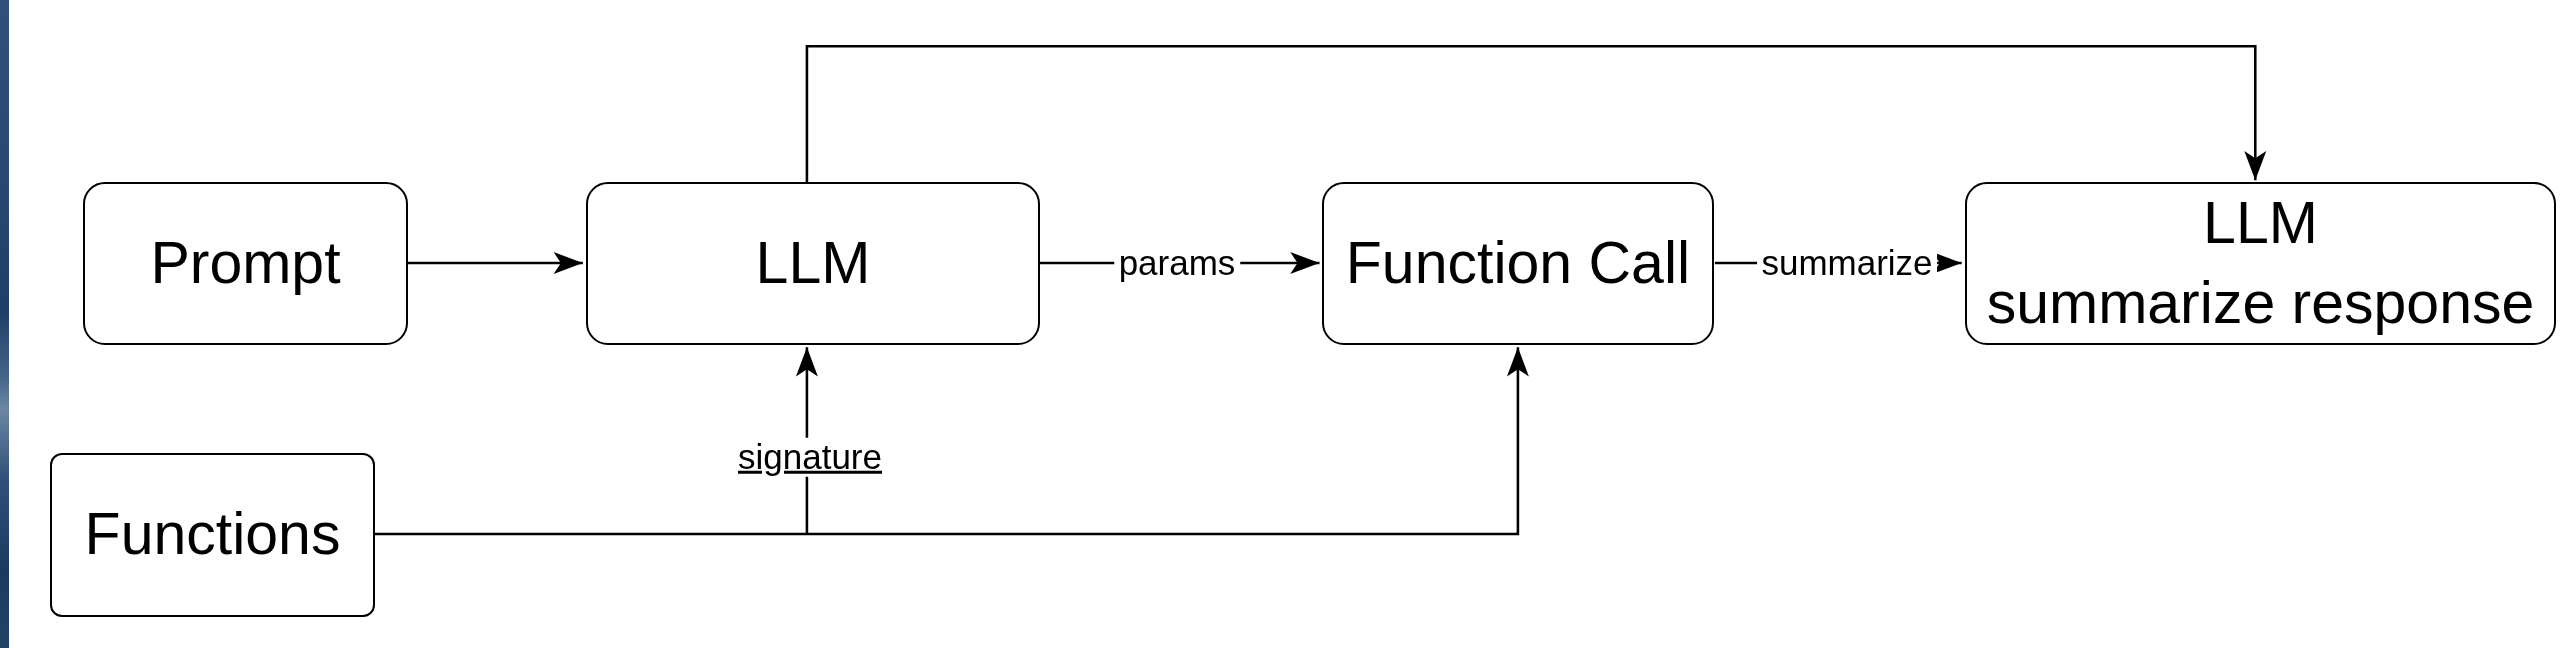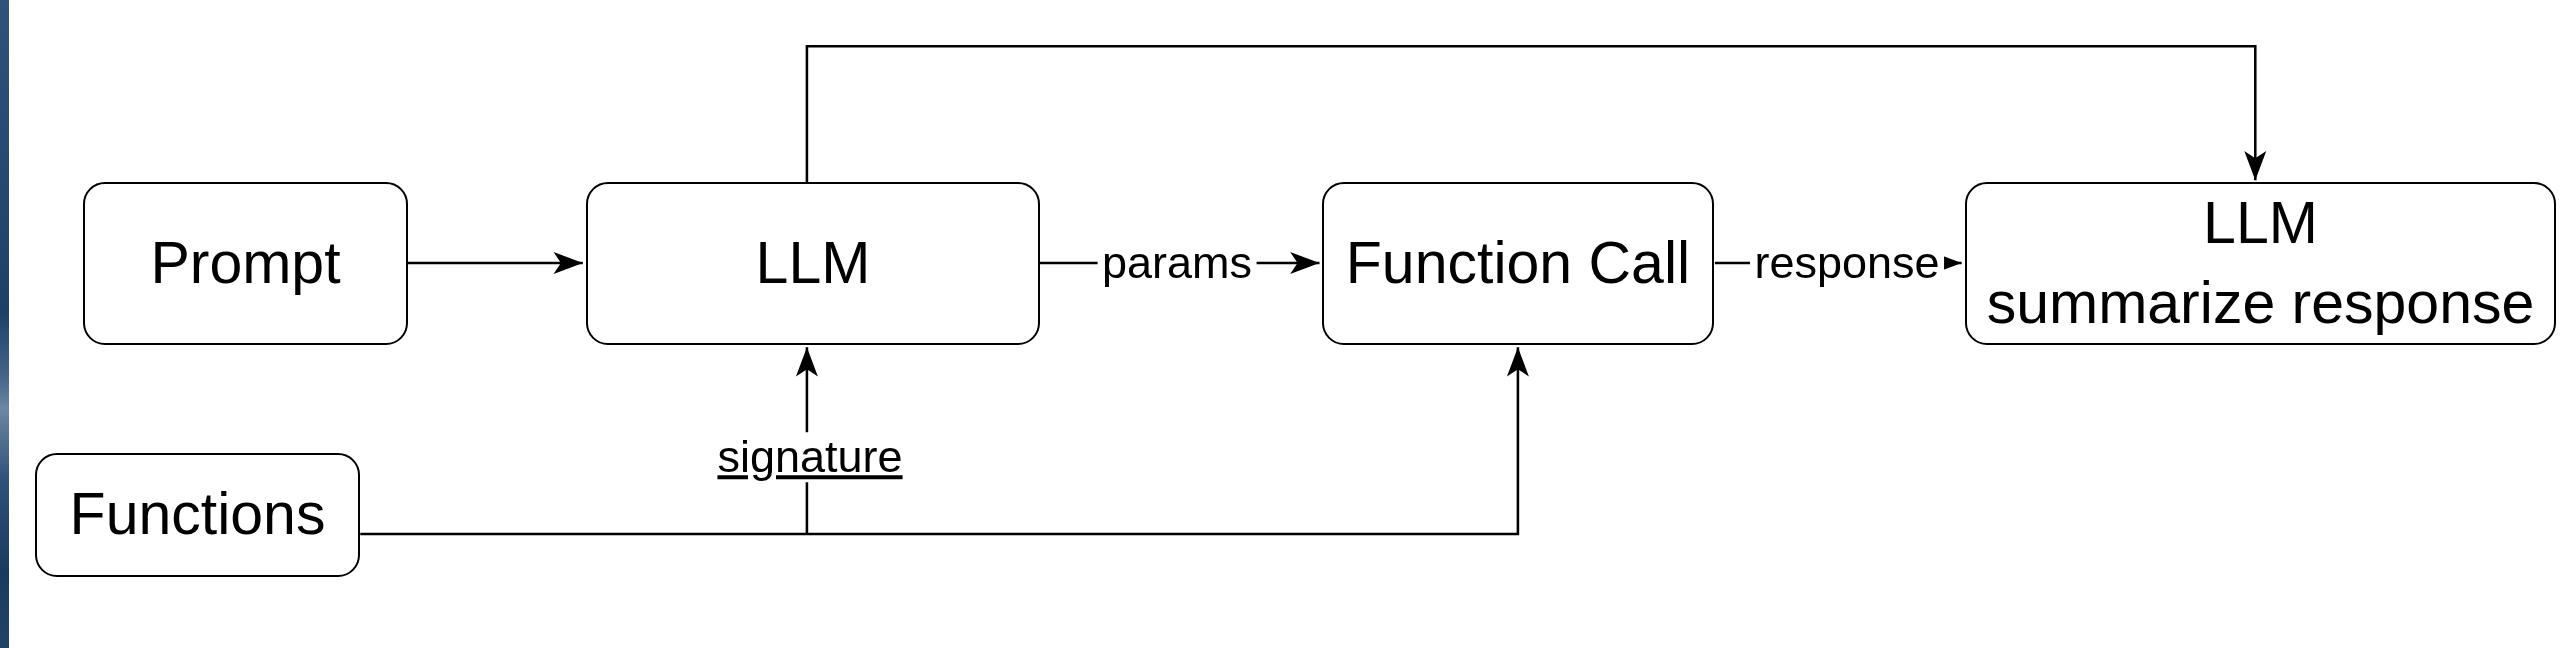--- a/index.html
+++ b/index.html
@@ -43,21 +43,21 @@
     justify-content: center;
     text-align: center;
     font-size: 59px;
     line-height: 1.35;
     white-space: nowrap;
   }
   .edge-label {
     position: absolute;
     transform: translate(-50%, -50%);
     background: #ffffff;
-    font-size: 45px;
+    font-size: 35px;
     line-height: 1.1;
     padding: 0 4.4px;
     white-space: nowrap;
   }
 </style>
 </head>
 <body>
 
 <div id="canvas">
 
@@ -93,24 +93,24 @@
 
   <div class="node" style="left:1322px; top:182px; width:392px; height:163px;">
     <span>Function Call</span>
   </div>
 
   <div class="node" style="left:1965px; top:182px; width:591px; height:163px;">
     <span>LLM</span>
     <span>summarize response</span>
   </div>
 
-  <div class="node" style="left:35px; top:453px; width:325px; height:124px;">
+  <div class="node" style="left:50px; top:453px; width:325px; height:164px;border-radius:12px;">
     <span>Functions</span>
   </div>
 
   <span class="edge-label" style="left:1177px; top:263px;">params</span>
 
-  <span class="edge-label" style="left:1847px; top:263px;">response</span>
+  <span class="edge-label" style="left:1847px; top:263px;">summarize</span>
 
   <span class="edge-label" style="left:810px; top:457px;text-decoration:underline;">signature</span>
 
 </div>
 
 
 </body></html>

